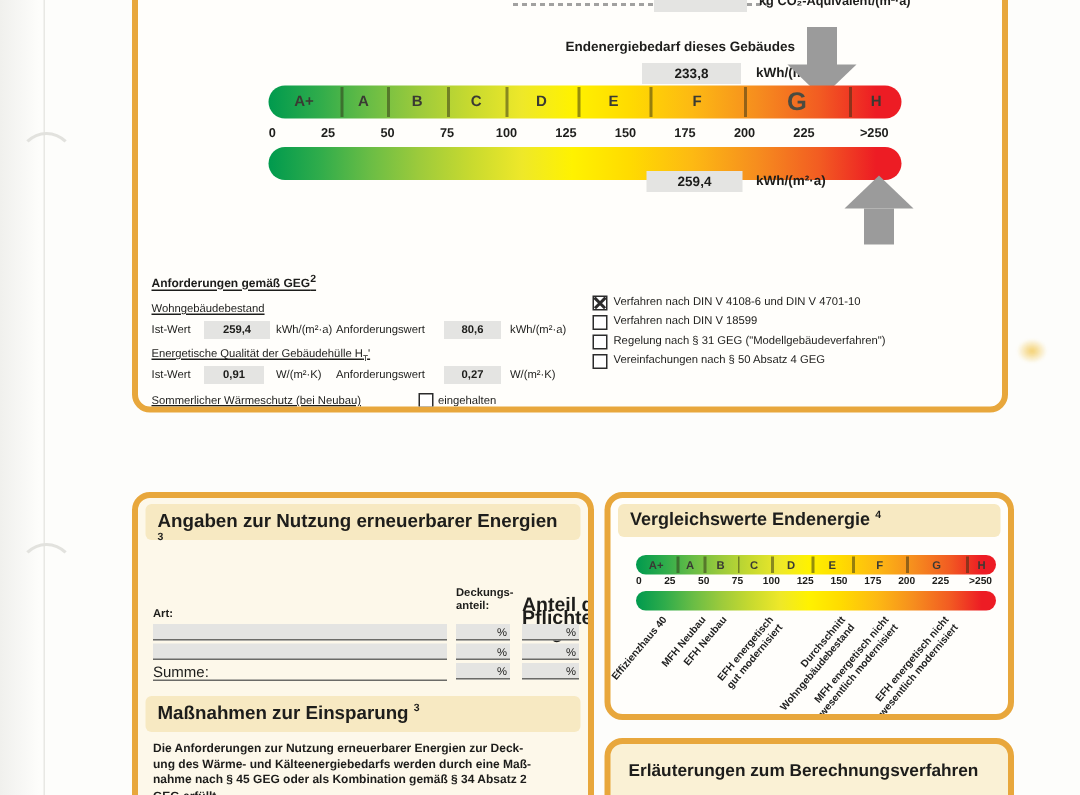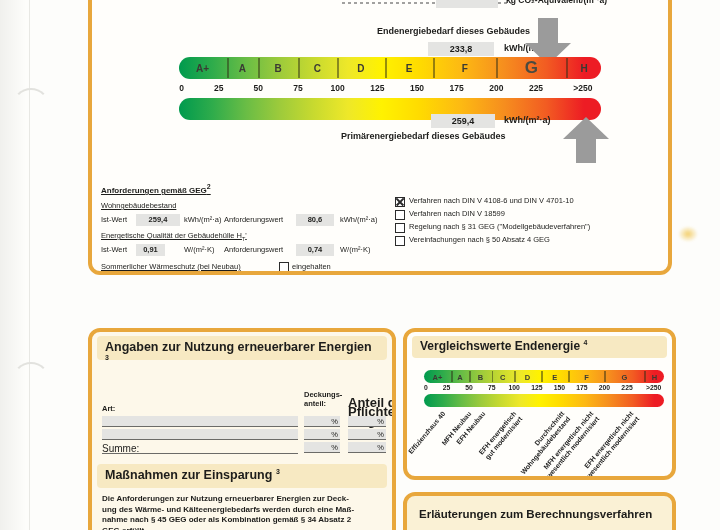--- a/index.html
+++ b/index.html
@@ -91,38 +91,37 @@
       <span class="tick" style="left:95.7%">&gt;250</span>
     </div>
 
     <div class="bar grad" style="left:87px;top:139px;width:422px"></div>
 
     <div class="tri" style="left:471px;top:158px;border-left:23px solid transparent;border-right:23px solid transparent;border-bottom:22px solid #9b9b9b"></div>
     <div class="shaft" style="left:484px;top:180px;width:20px;height:24px"></div>
 
     <div class="vbox" style="left:339px;top:155px;width:64px;height:14px;font-size:9px;font-weight:bold;line-height:14px">259,4</div>
     <span class="t b" style="left:412px;top:156px;font-size:9px">kWh/(m²·a)</span>
-    <span class="t b" style="left:249px;top:172px;font-size:9px">Primärenergiebedarf dieses Gebäudes</span>
 
     <span class="t b u" style="left:9px;top:224px;font-size:8px"><span>Anforderungen gemäß GEG</span><sup>2</sup></span>
 
     <span class="t u" style="left:9px;top:242px;font-size:7.5px">Wohngebäudebestand</span>
     <span class="t" style="left:9px;top:256px;font-size:7.5px">Ist-Wert</span>
     <div class="vbox" style="left:44px;top:255px;width:44px;height:12px;font-size:7.5px;font-weight:bold;line-height:12px">259,4</div>
     <span class="t" style="left:92px;top:256px;font-size:7.5px">kWh/(m²·a)</span>
     <span class="t" style="left:132px;top:256px;font-size:7.5px">Anforderungswert</span>
     <div class="vbox" style="left:204px;top:255px;width:38px;height:12px;font-size:7.5px;font-weight:bold;line-height:12px">80,6</div>
     <span class="t" style="left:248px;top:256px;font-size:7.5px">kWh/(m²·a)</span>
 
     <span class="t u" style="left:9px;top:272px;font-size:7.5px"><span>Energetische Qualität der Gebäudehülle H</span><sub style="font-size:5.5px">T</sub><span>'</span></span>
     <span class="t" style="left:9px;top:286px;font-size:7.5px">Ist-Wert</span>
-    <div class="vbox" style="left:44px;top:285px;width:29px;height:12px;font-size:7.5px;font-weight:bold;line-height:12px">0,91</div>
+    <div class="vbox" style="left:44px;top:285px;width:40px;height:12px;font-size:7.5px;font-weight:bold;line-height:12px">0,91</div>
     <span class="t" style="left:92px;top:286px;font-size:7.5px">W/(m²·K)</span>
     <span class="t" style="left:132px;top:286px;font-size:7.5px">Anforderungswert</span>
-    <div class="vbox" style="left:204px;top:285px;width:38px;height:12px;font-size:7.5px;font-weight:bold;line-height:12px">0,74</div>
+    <div class="vbox" style="left:204px;top:285px;width:38px;height:12px;font-size:7.5px;font-weight:bold;line-height:12px">0,27</div>
     <span class="t" style="left:248px;top:286px;font-size:7.5px">W/(m²·K)</span>
 
     <span class="t u" style="left:9px;top:303px;font-size:7.5px">Sommerlicher Wärmeschutz (bei Neubau)</span>
     <span class="cb" style="left:187px;top:303px"></span>
     <span class="t" style="left:200px;top:303px;font-size:7.5px">eingehalten</span>
 
     <span class="cb checked" style="left:303px;top:238px"></span>
     <span class="t" style="left:317px;top:237px;font-size:7.5px">Verfahren nach DIN V 4108-6 und DIN V 4701-10</span>
     <span class="cb" style="left:303px;top:251px"></span>
     <span class="t" style="left:317px;top:250px;font-size:7.5px">Verfahren nach DIN V 18599</span>

